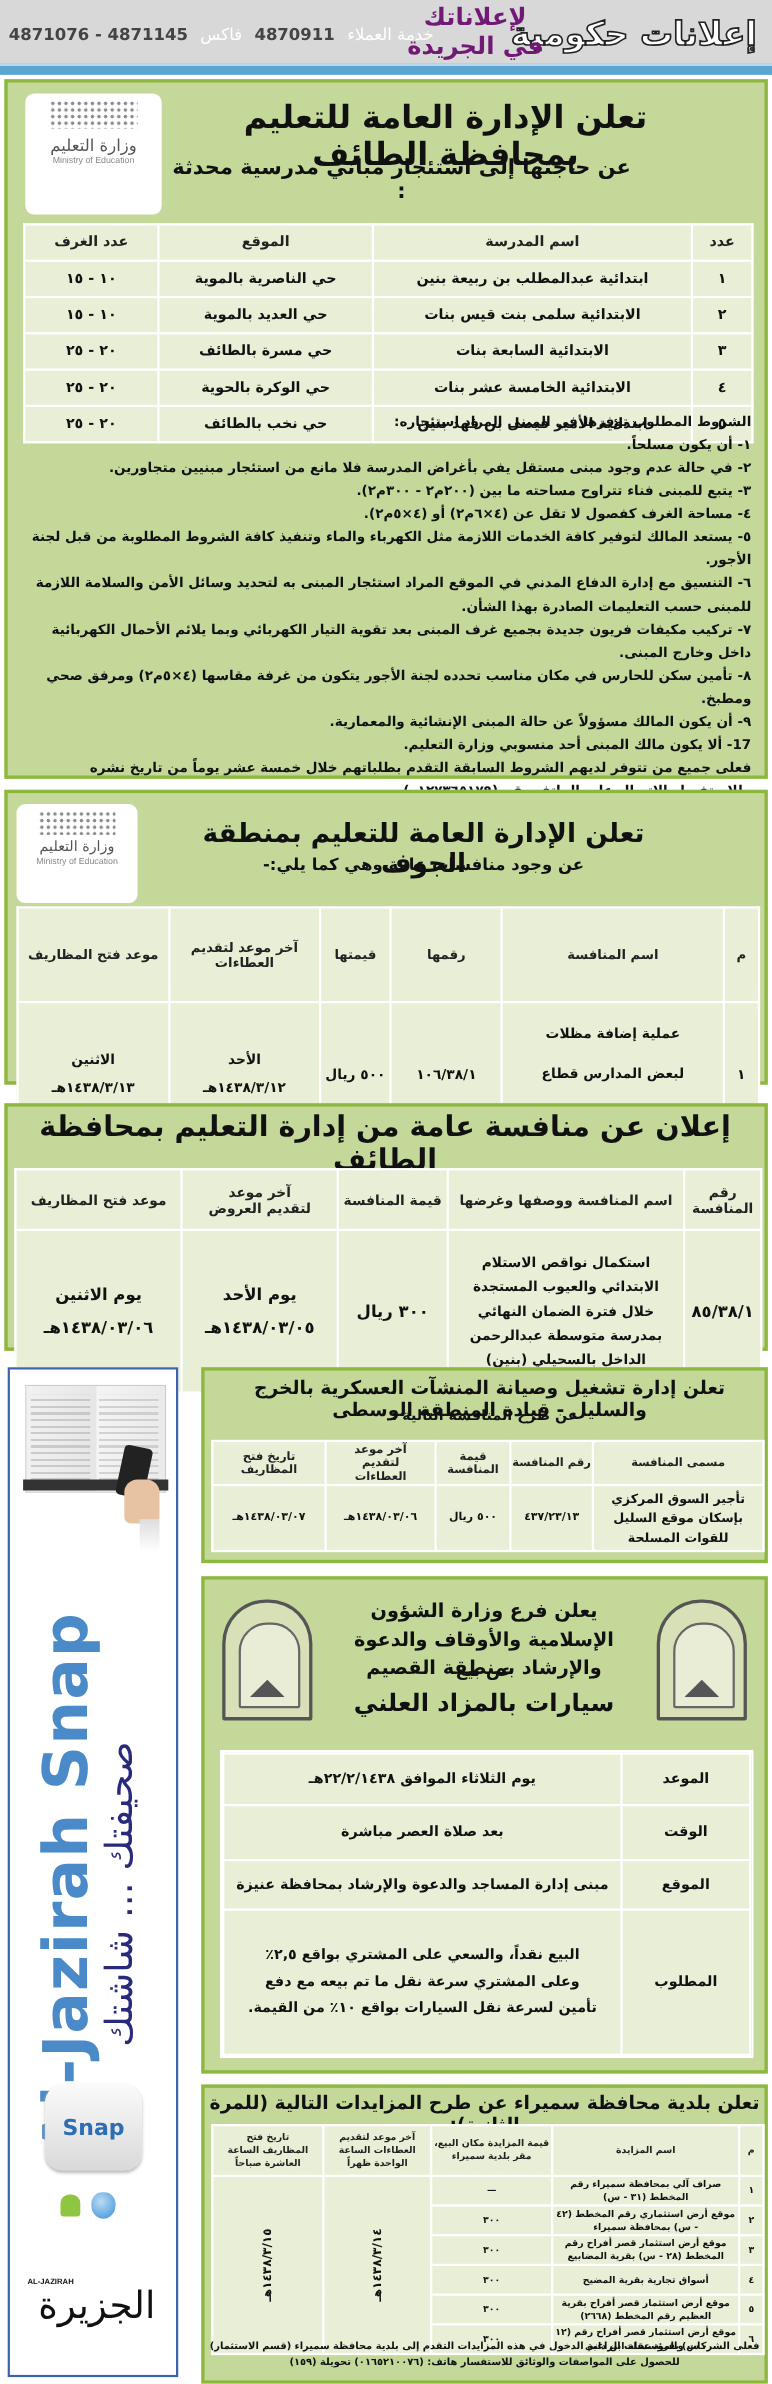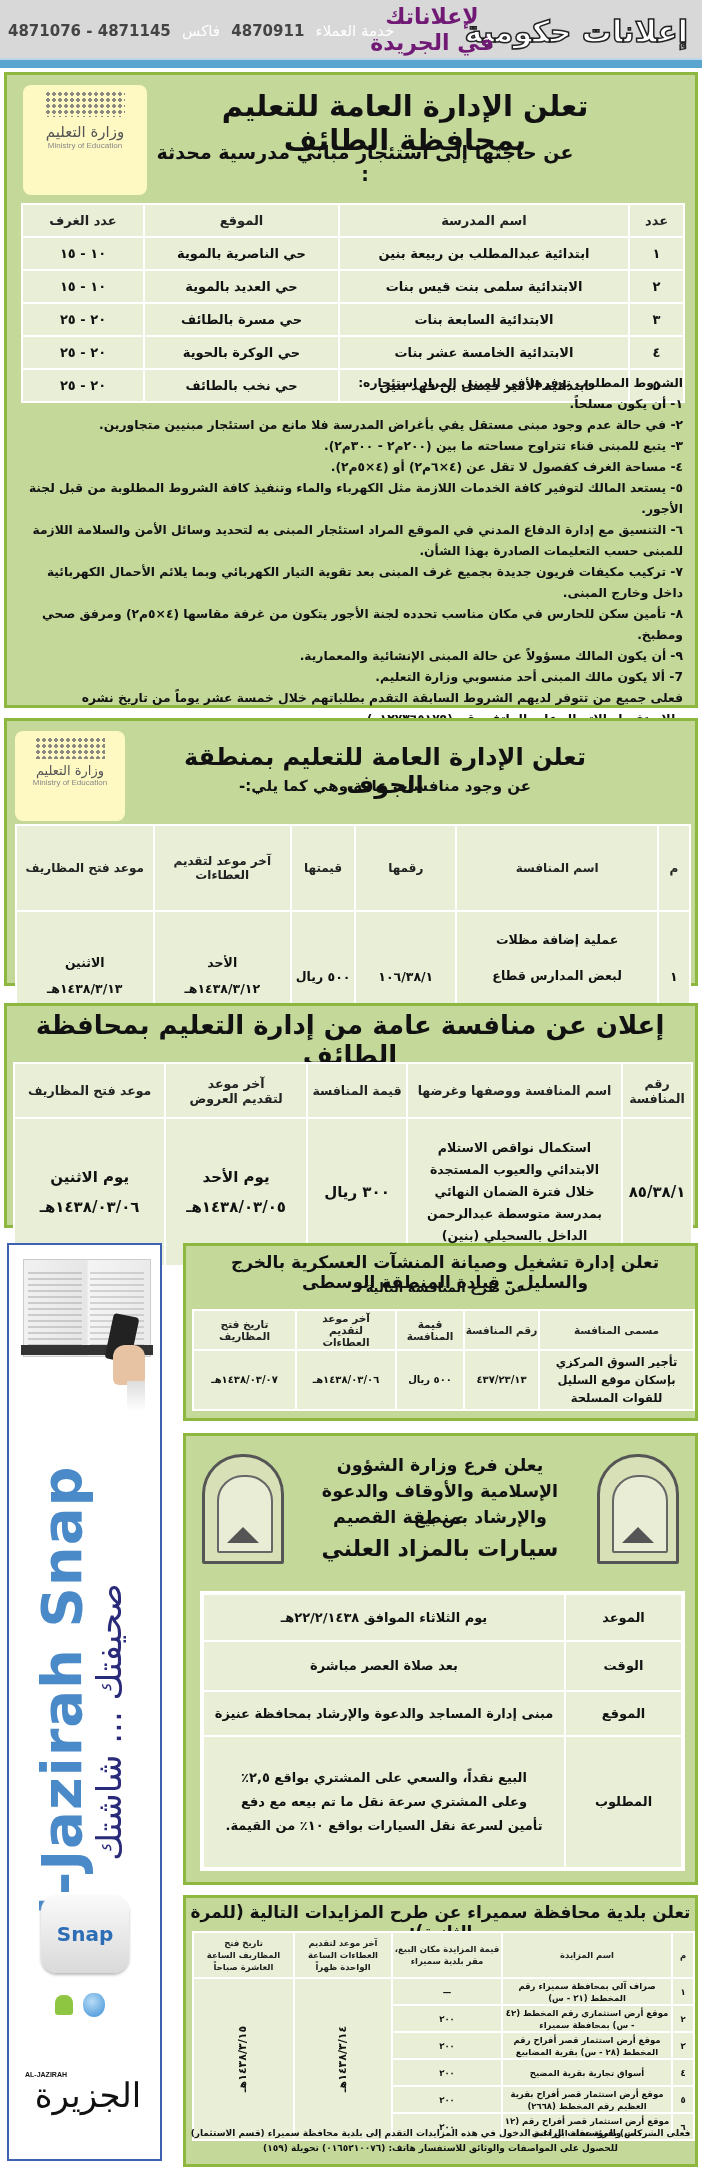--- a/index.html
+++ b/index.html
@@ -11,21 +11,21 @@
   .banner .bar { position: absolute; left: 0; right: 0; bottom: 0; height: 10px; background: #5aa5cf; border-top: 2px solid #bcd8e8; }
   .banner .brand { position: absolute; right: 14px; top: 14px; font-size: 30px; font-weight: bold; color: #fff;
     -webkit-text-stroke: 1.5px #222; letter-spacing: 0; direction: rtl; line-height: 36px; }
   .banner .slogan { position: absolute; right: 205px; top: 4px; width: 130px; text-align: center; direction: rtl;
     color: #701a75; font-size: 22px; line-height: 26px; font-weight: bold; }
   .banner .contacts { position: absolute; left: 8px; top: 22px; direction: rtl; font-size: 15px; font-weight: bold; color: #444; white-space: nowrap; }
   .banner .contacts .lbl { color: #ffffff; font-weight: normal; margin: 0 6px; }
 
   
   .panel { position: absolute; background: #c4d89a; border: 3px solid #8db73e; direction: rtl; }
-  .logo-box { position: absolute; background: #fef9c3; border-radius: 8px; text-align: center; direction: rtl; }
+  .logo-box { position: absolute; background: #ffffff; border-radius: 8px; text-align: center; direction: rtl; }
   .logo-dots { margin: 6px auto 0; width: 80px; height: 26px;
     background-image: radial-gradient(circle, #777 1.6px, transparent 1.8px);
     background-size: 6px 6px; opacity: 0.85; }
   .logo-ar { font-size: 15px; color: #555; margin-top: 6px; }
   .logo-en { font-size: 8px; color: #888; font-family: "Liberation Sans", sans-serif; direction: ltr; }
 
   .p-title { text-align: center; font-weight: bold; color: #111; }
   .p-sub { text-align: center; font-weight: bold; color: #111; }
 
   table.grid { border-collapse: collapse; direction: rtl; background: #e9efd6; }
@@ -185,21 +185,21 @@
     <div>الشروط المطلوب توفرها في المبنى المراد استئجاره:</div>
     <div>١- أن يكون مسلحاً.</div>
     <div>٢- في حالة عدم وجود مبنى مستقل يفي بأغراض المدرسة فلا مانع من استئجار مبنيين متجاورين.</div>
     <div>٣- يتبع للمبنى فناء تتراوح مساحته ما بين (٢٠٠م٢ - ٣٠٠م٢).</div>
     <div>٤- مساحة الغرف كفصول لا تقل عن (٤×٦م٢) أو (٤×٥م٢).</div>
     <div>٥- يستعد المالك لتوفير كافة الخدمات اللازمة مثل الكهرباء والماء وتنفيذ كافة الشروط المطلوبة من قبل لجنة الأجور.</div>
     <div>٦- التنسيق مع إدارة الدفاع المدني في الموقع المراد استئجار المبنى به لتحديد وسائل الأمن والسلامة اللازمة للمبنى حسب التعليمات الصادرة بهذا الشأن.</div>
     <div>٧- تركيب مكيفات فريون جديدة بجميع غرف المبنى بعد تقوية التيار الكهربائي وبما يلائم الأحمال الكهربائية داخل وخارج المبنى.</div>
     <div>٨- تأمين سكن للحارس في مكان مناسب تحدده لجنة الأجور يتكون من غرفة مقاسها (٤×٥م٢) ومرفق صحي ومطبخ.</div>
     <div>٩- أن يكون المالك مسؤولاً عن حالة المبنى الإنشائية والمعمارية.</div>
-    <div>7- ألا يكون مالك المبنى أحد منسوبي وزارة التعليم.</div>
+    <div>17- ألا يكون مالك المبنى أحد منسوبي وزارة التعليم.</div>
     <div>فعلى جميع من تتوفر لديهم الشروط السابقة التقدم بطلباتهم خلال خمسة عشر يوماً من تاريخ نشره وللاستفسار الاتصال على الهاتف رقم (٠١٢٧٣٦٥١٧٩).</div>
   </div>
 </div>
 
 <div class="panel" id="p2">
   <div class="logo-box">
     <div class="logo-dots" style="width:70px;height:22px"></div>
     <div class="logo-ar" style="font-size:13px;margin-top:4px">وزارة التعليم</div>
     <div class="logo-en">Ministry of Education</div>
   </div>

